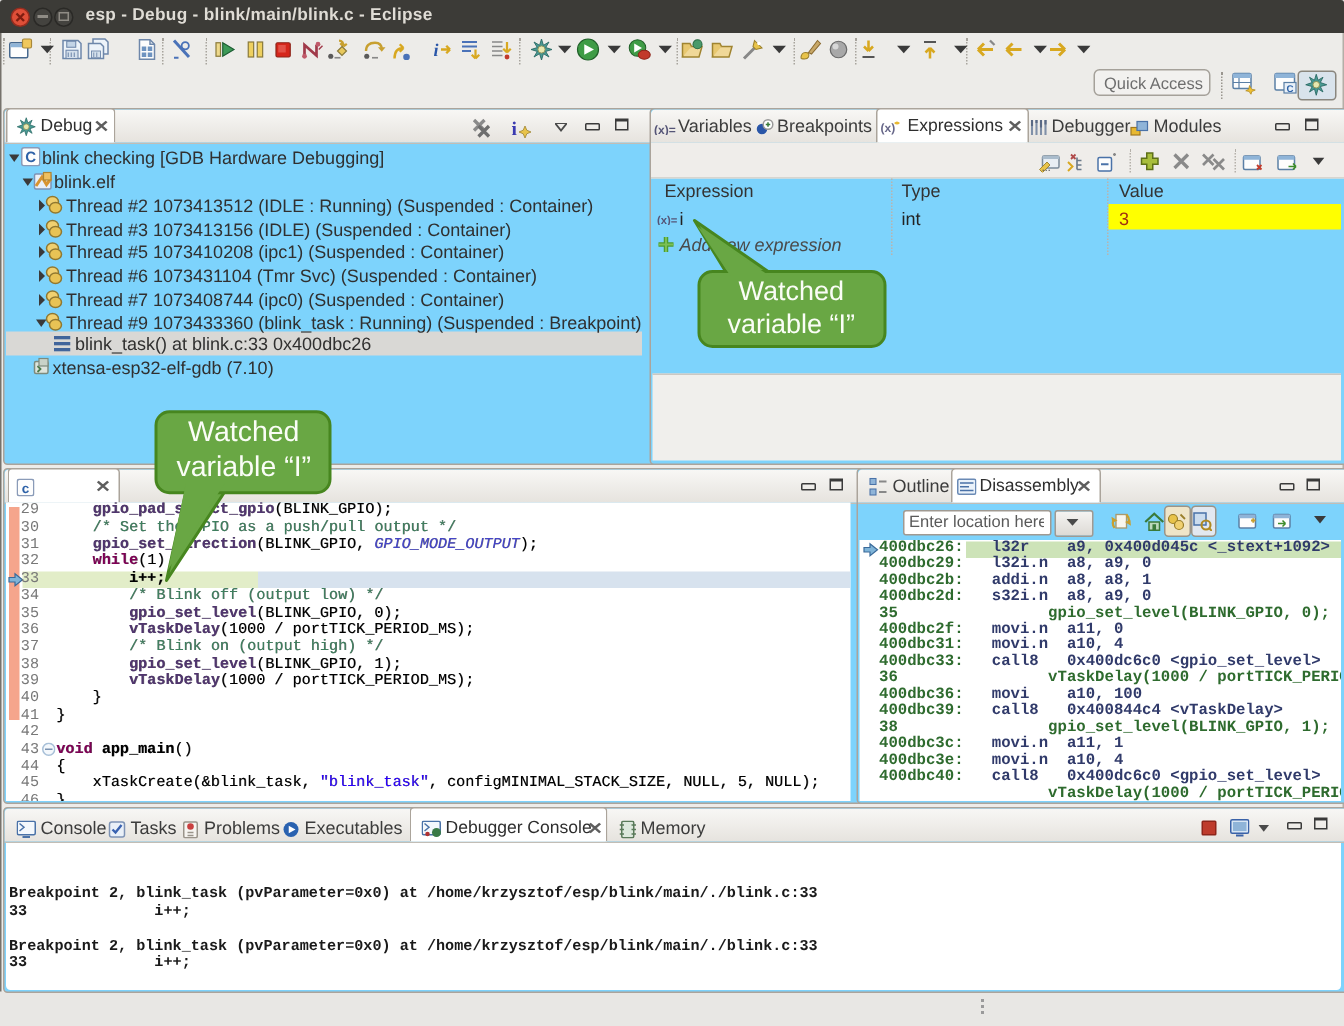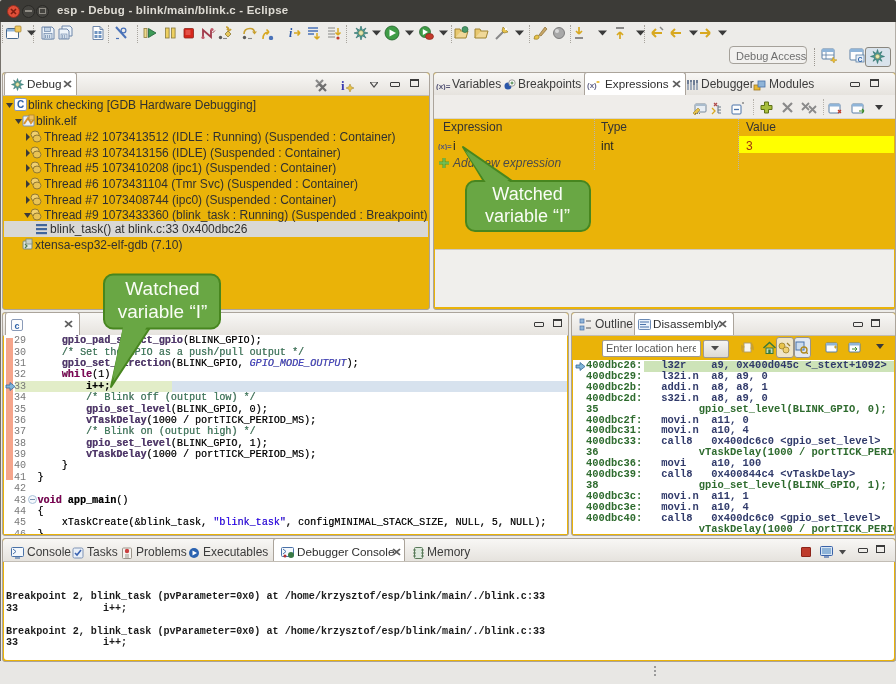--- a/index.html
+++ b/index.html
@@ -1,17 +1,17 @@
 <!DOCTYPE html>
 <html><head><meta charset="utf-8">
 <style>
 html,body{margin:0;padding:0;}
 body{width:896px;height:684px;position:relative;overflow:hidden;background:#EDECE9;font-family:"Liberation Sans",sans-serif;}
 .abs{position:absolute;}
-.panel{position:absolute;background:#eab308;border:1px solid #ABA49B;border-radius:3px;}
+.panel{position:absolute;background:#7dd3fc;border:1px solid #ABA49B;border-radius:3px;padding-left:22px;}
 .tabstrip{position:absolute;left:0;right:0;top:0;height:22px;background:linear-gradient(#F8F7F5,#E6E3DE);border-bottom:1px solid #C2BDB5;border-radius:3px 3px 0 0;}
 .tab{position:absolute;top:-1px;height:22px;background:#fff;border:1px solid #ABA49B;border-bottom:none;border-radius:3px 3px 0 0;}
 .tlabel{position:absolute;font-size:11.7px;color:#2E2E2E;top:4px;white-space:nowrap;}
 .itab{position:absolute;font-size:12px;color:#3C3C3C;top:4px;white-space:nowrap;}
 .treerow{position:absolute;font-size:12px;color:#303030;white-space:nowrap;height:16px;line-height:16px;}
 .mono{font-family:"Liberation Mono",monospace;}
 .minb{position:absolute;width:8px;height:3px;border:1.4px solid #3A3A3A;border-radius:1px;background:none;}
 .maxb{position:absolute;width:7px;height:5px;border:1.5px solid #3A3A3A;border-top-width:2.6px;}
 .closex{font-size:11px;color:#5E5E5E;font-weight:bold;transform:scaleX(1.15);}
 pre{margin:0;}
@@ -232,21 +232,21 @@
 
  <svg class="abs" style="left:698px;top:3px;" width="16" height="16">
       <path d="M2 8 H12 M12 8 L8 4 M12 8 L8 12" stroke="#D8A820" stroke-width="2" fill="none"></path>
     </svg>
  <svg class="abs" style="left:718px;top:8px;" width="9" height="6">
       <path d="M0 0.5 L9 0.5 L4.5 5.5 Z" fill="#3A3A3A"></path>
     </svg>
 </div>
 
 <div class="abs" style="left:729px;top:46px;width:76px;height:16px;border:1px solid #A5A19A;border-radius:4px;background:#F2F1EF;"></div>
-<div class="abs" style="left:736px;top:50px;font-size:11px;color:#6E6E6E;">Debug Access</div>
+<div class="abs" style="left:736px;top:50px;font-size:11px;color:#6E6E6E;">Quick Access</div>
 <div class="abs" style="left:814px;top:48px;width:1px;height:18px;border-left:1px dotted #9A968F;"></div>
 <div id="persp" class="abs" style="left:0;top:0;">
  <svg class="abs" style="left:821px;top:47px;" width="16" height="16">
       <rect x="1" y="2" width="12" height="10" rx="1" fill="#FDFDFD" stroke="#5A7FA5"></rect>
       <rect x="1" y="2" width="12" height="3" fill="#8FB4D8"></rect>
       <path d="M5 5 V12 M1 8 H13" stroke="#5A7FA5" stroke-width="0.8"></path>
       <path d="M12 10 L13.5 12.5 L16 13 L13.5 14 L13 16 L11.8 14 L9.5 13.5 L11.5 12.5 Z" fill="#F0C030" stroke="#B08A20" stroke-width="0.5"></path>
     </svg>
  <svg class="abs" style="left:849px;top:47px;" width="17" height="16">
       <rect x="1" y="2" width="13" height="11" rx="1" fill="#FDFDFD" stroke="#5A7FA5"></rect>

